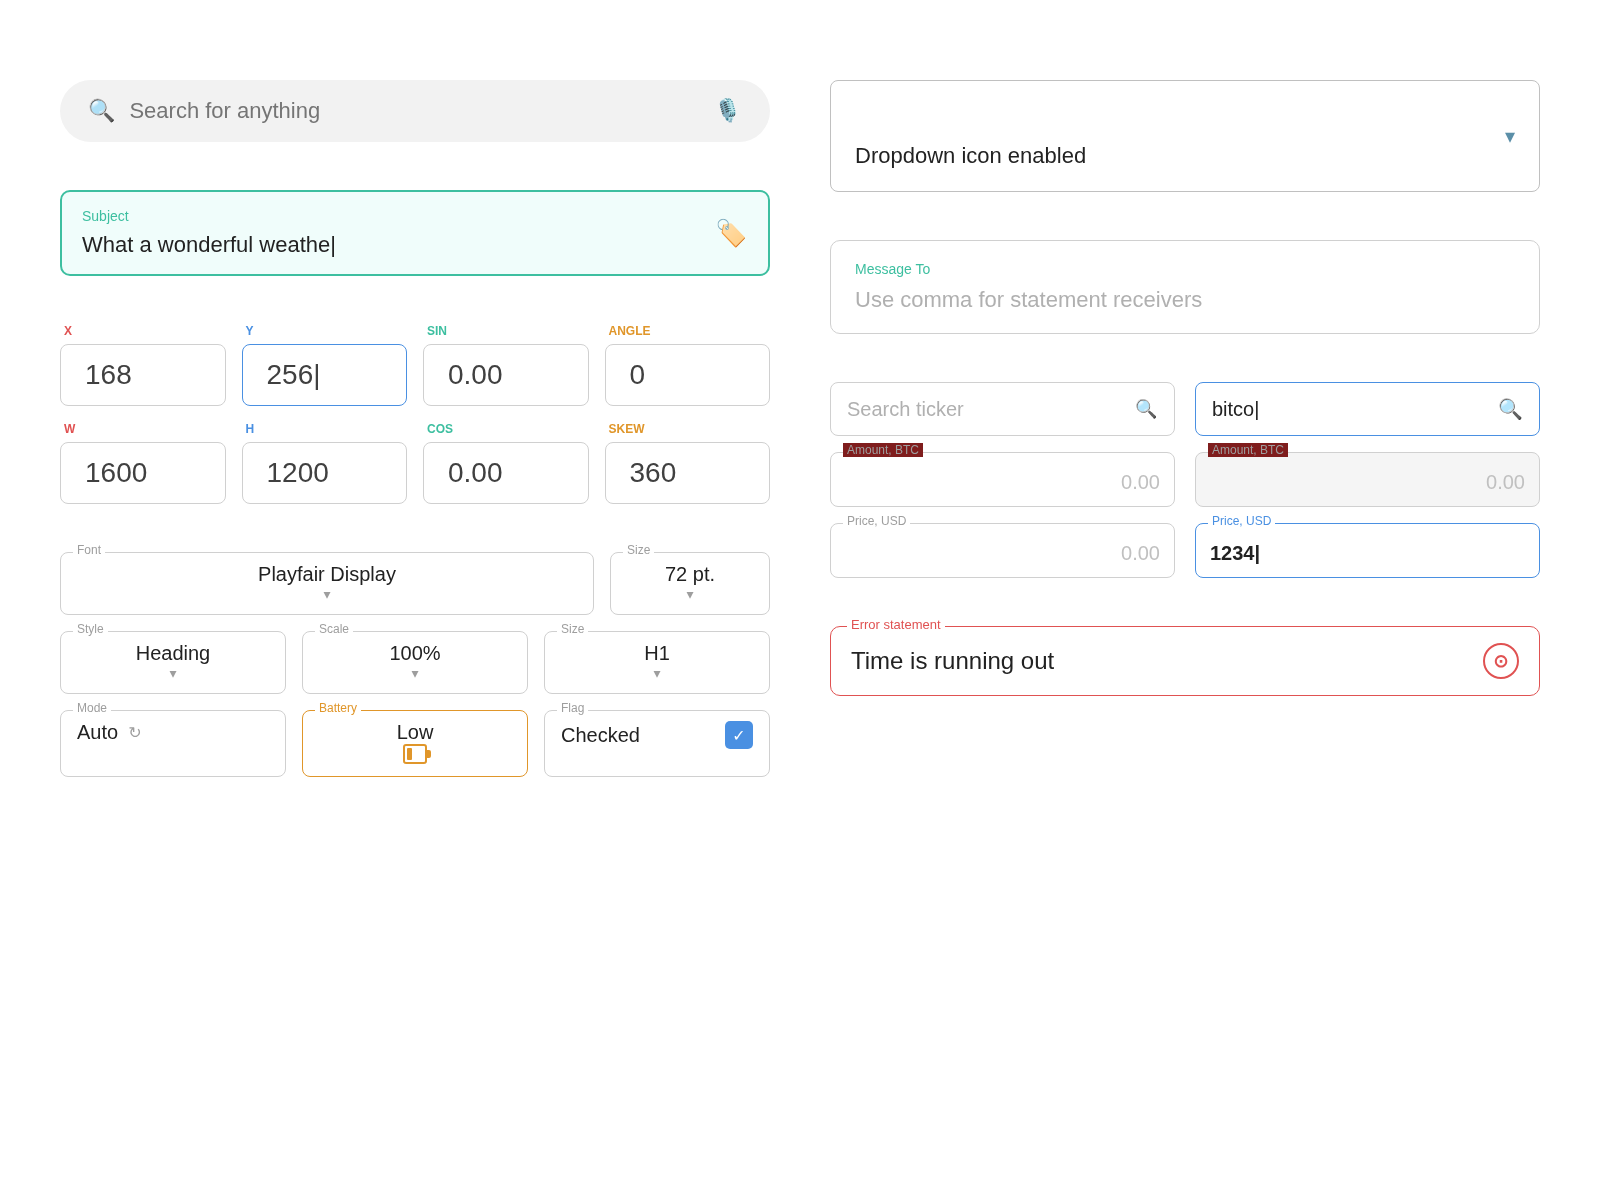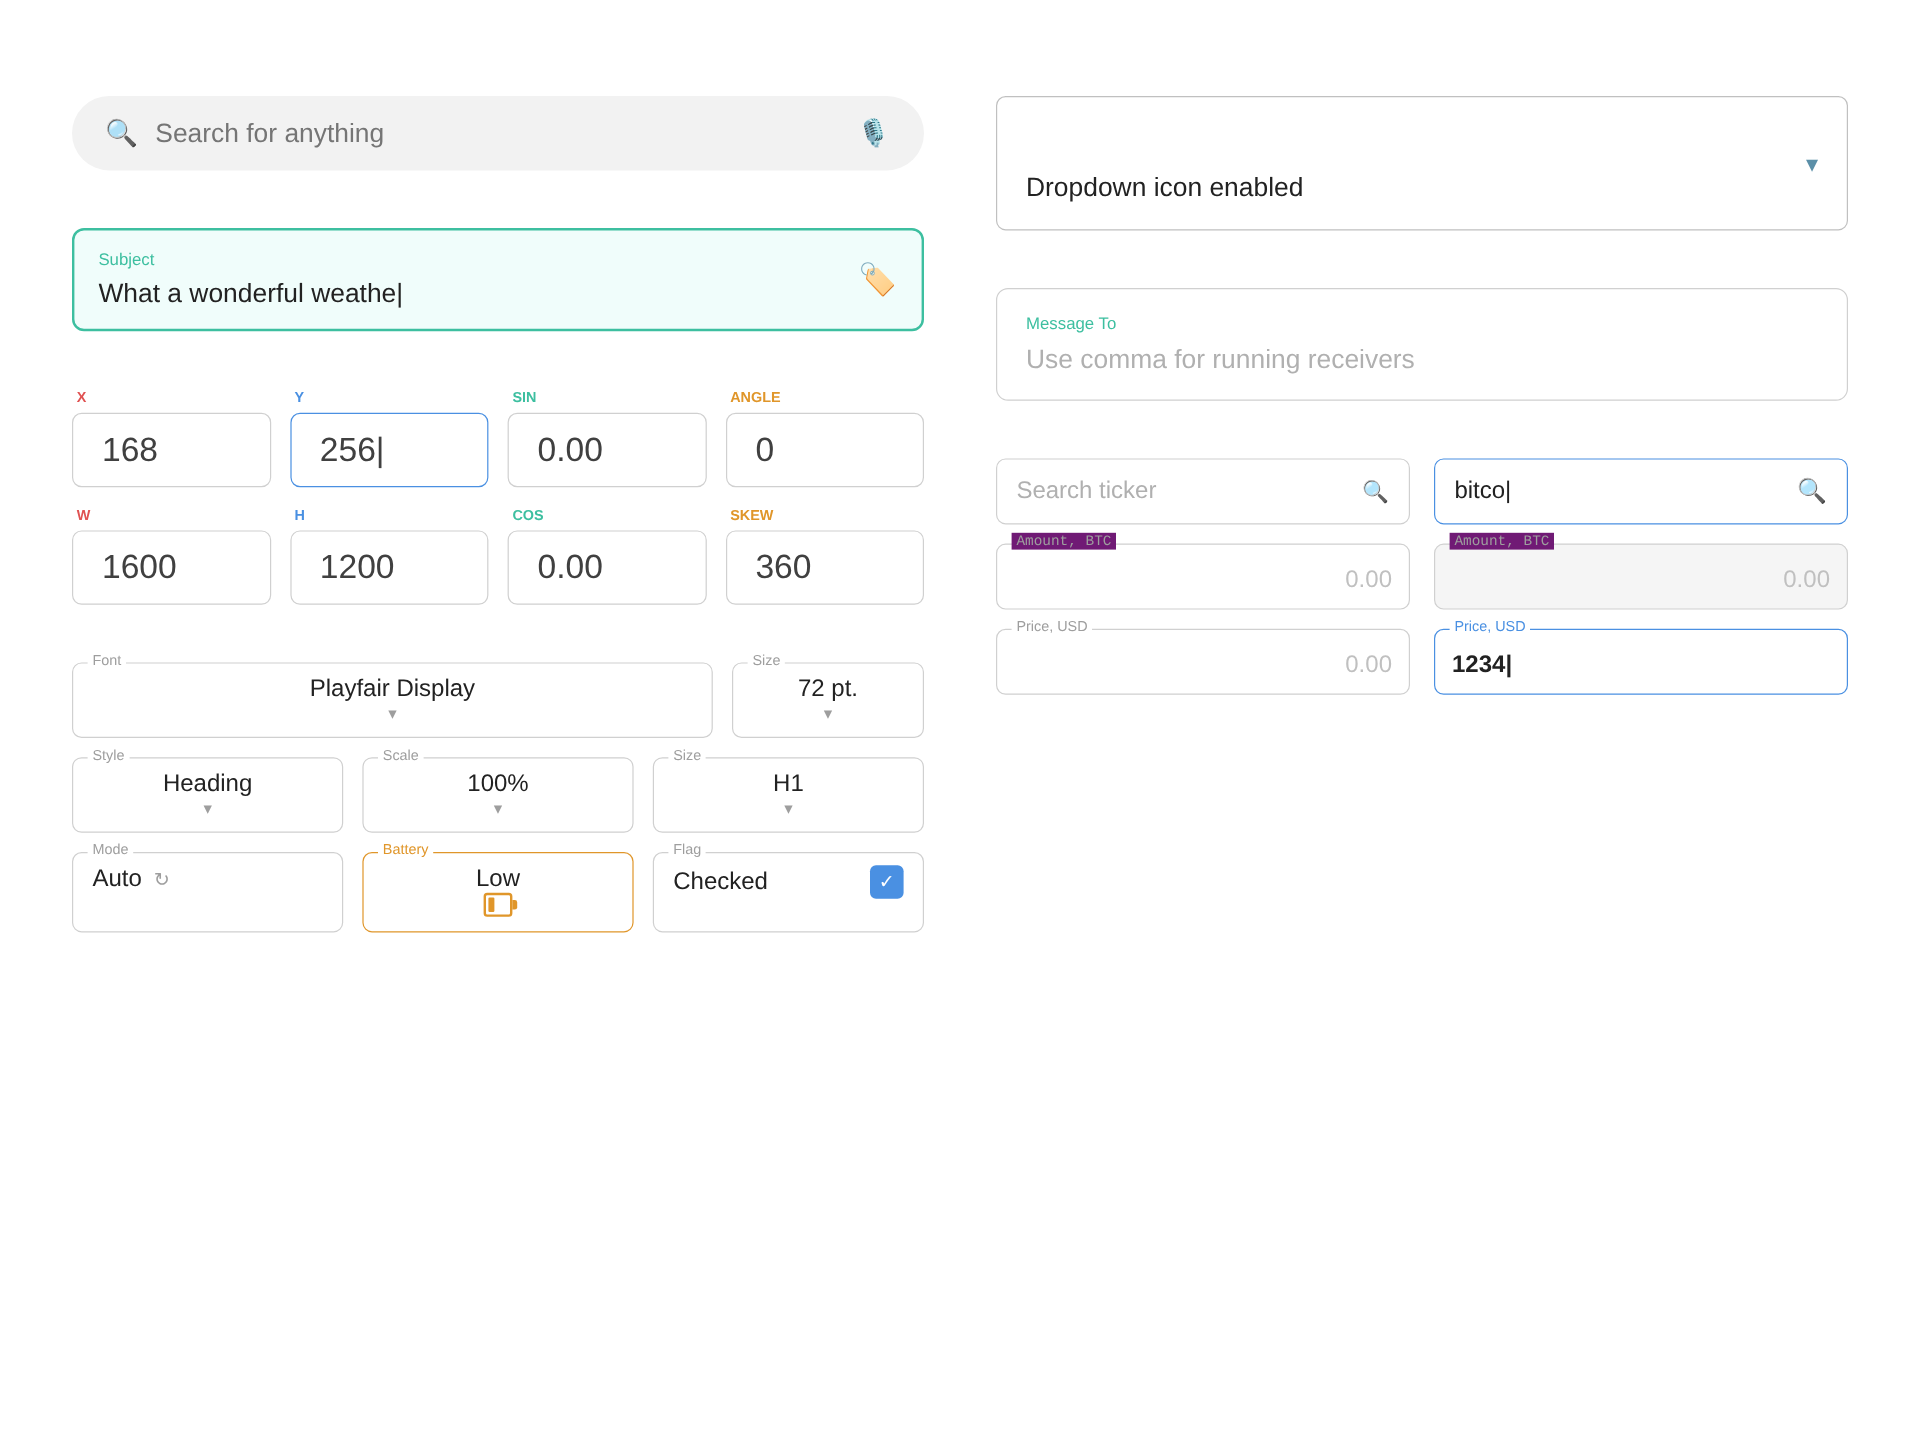--- a/index.html
+++ b/index.html
@@ -314,23 +314,22 @@
       border-radius: 8px;
       padding: 10px 14px 12px;
     }
     .amount-field .amt-label {
       font-size: 12px;
       color: #9e9e9e;
       margin-bottom: 4px;
       position: absolute;
       top: -10px;
       left: 12px;
-      background: #701a75;
+      background: #7f1d1d;
       padding: 0 4px;
-      font-family: Liberation Mono, monospace;
     }
     .amount-field .amt-value {
       font-size: 20px;
       color: #c0c0c0;
       text-align: right;
       display: block;
       margin-top: 8px;
     }
     .amount-field.disabled {
       background: #f5f5f5;
@@ -546,21 +545,21 @@
 
   <div class="right-col">
 
     <div class="dropdown-select">
       <span class="dropdown-value">Dropdown icon enabled</span>
       <span class="dropdown-chevron">▾</span>
     </div>
 
     <div class="message-to-field">
       <div class="mt-label">Message To</div>
-      <div class="mt-placeholder">Use comma for running receivers</div>
+      <div class="mt-placeholder">Use comma for statement receivers</div>
     </div>
 
     <div style="display:flex; flex-direction:column; gap:16px;">
 
       <div class="ticker-section">
         <div class="ticker-field">
           <input type="text" placeholder="Search ticker" style="">
           <span class="search-icon-sm">🔍</span>
         </div>
         <div class="ticker-field active">
@@ -587,16 +586,23 @@
           </div>
           <div class="price-field active">
             <span class="price-label">Price, USD</span>
             <span class="price-value">1234|</span>
           </div>
         </div>
       </div>
     </div>
 
     <div class="error-field-wrap">
+      <div class="error-field">
+        <span class="ef-label">Error statement</span>
+        <div class="ef-content">
+          <span class="ef-value">Time is running out</span>
+          <div class="error-icon">⊙</div>
+        </div>
+      </div>
     </div>
 
   </div>
 </div>
 
 </body></html>

